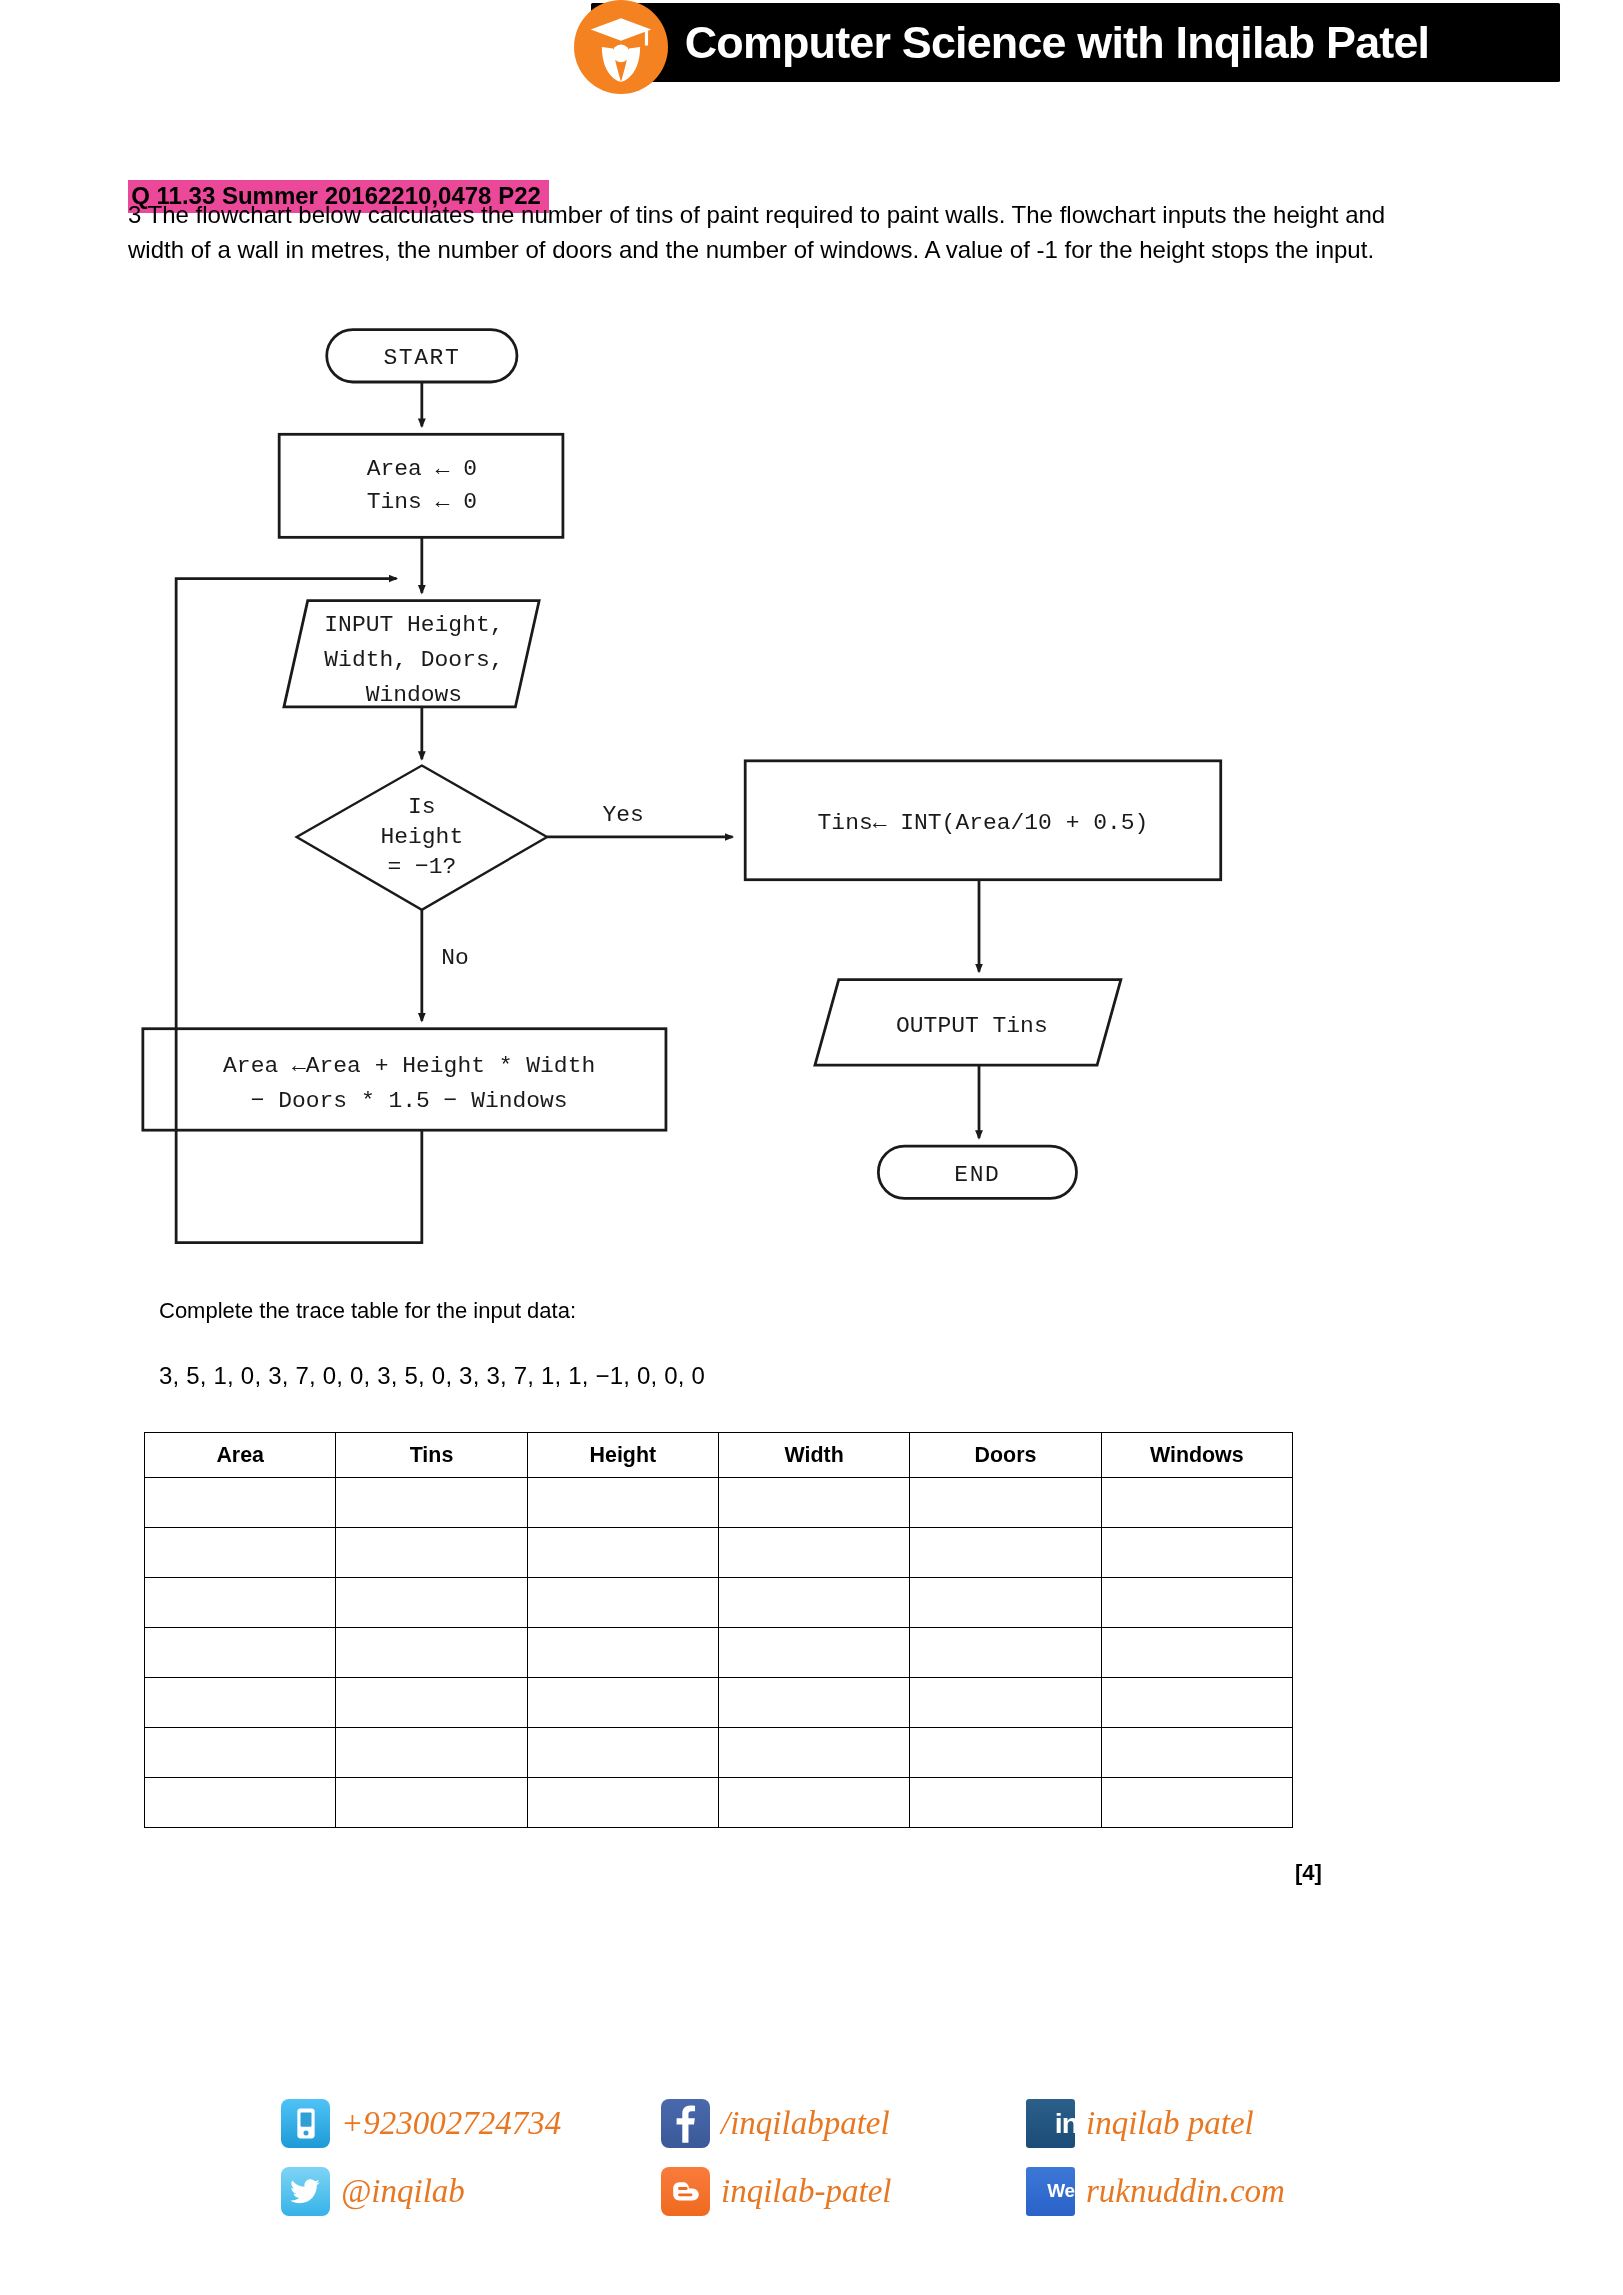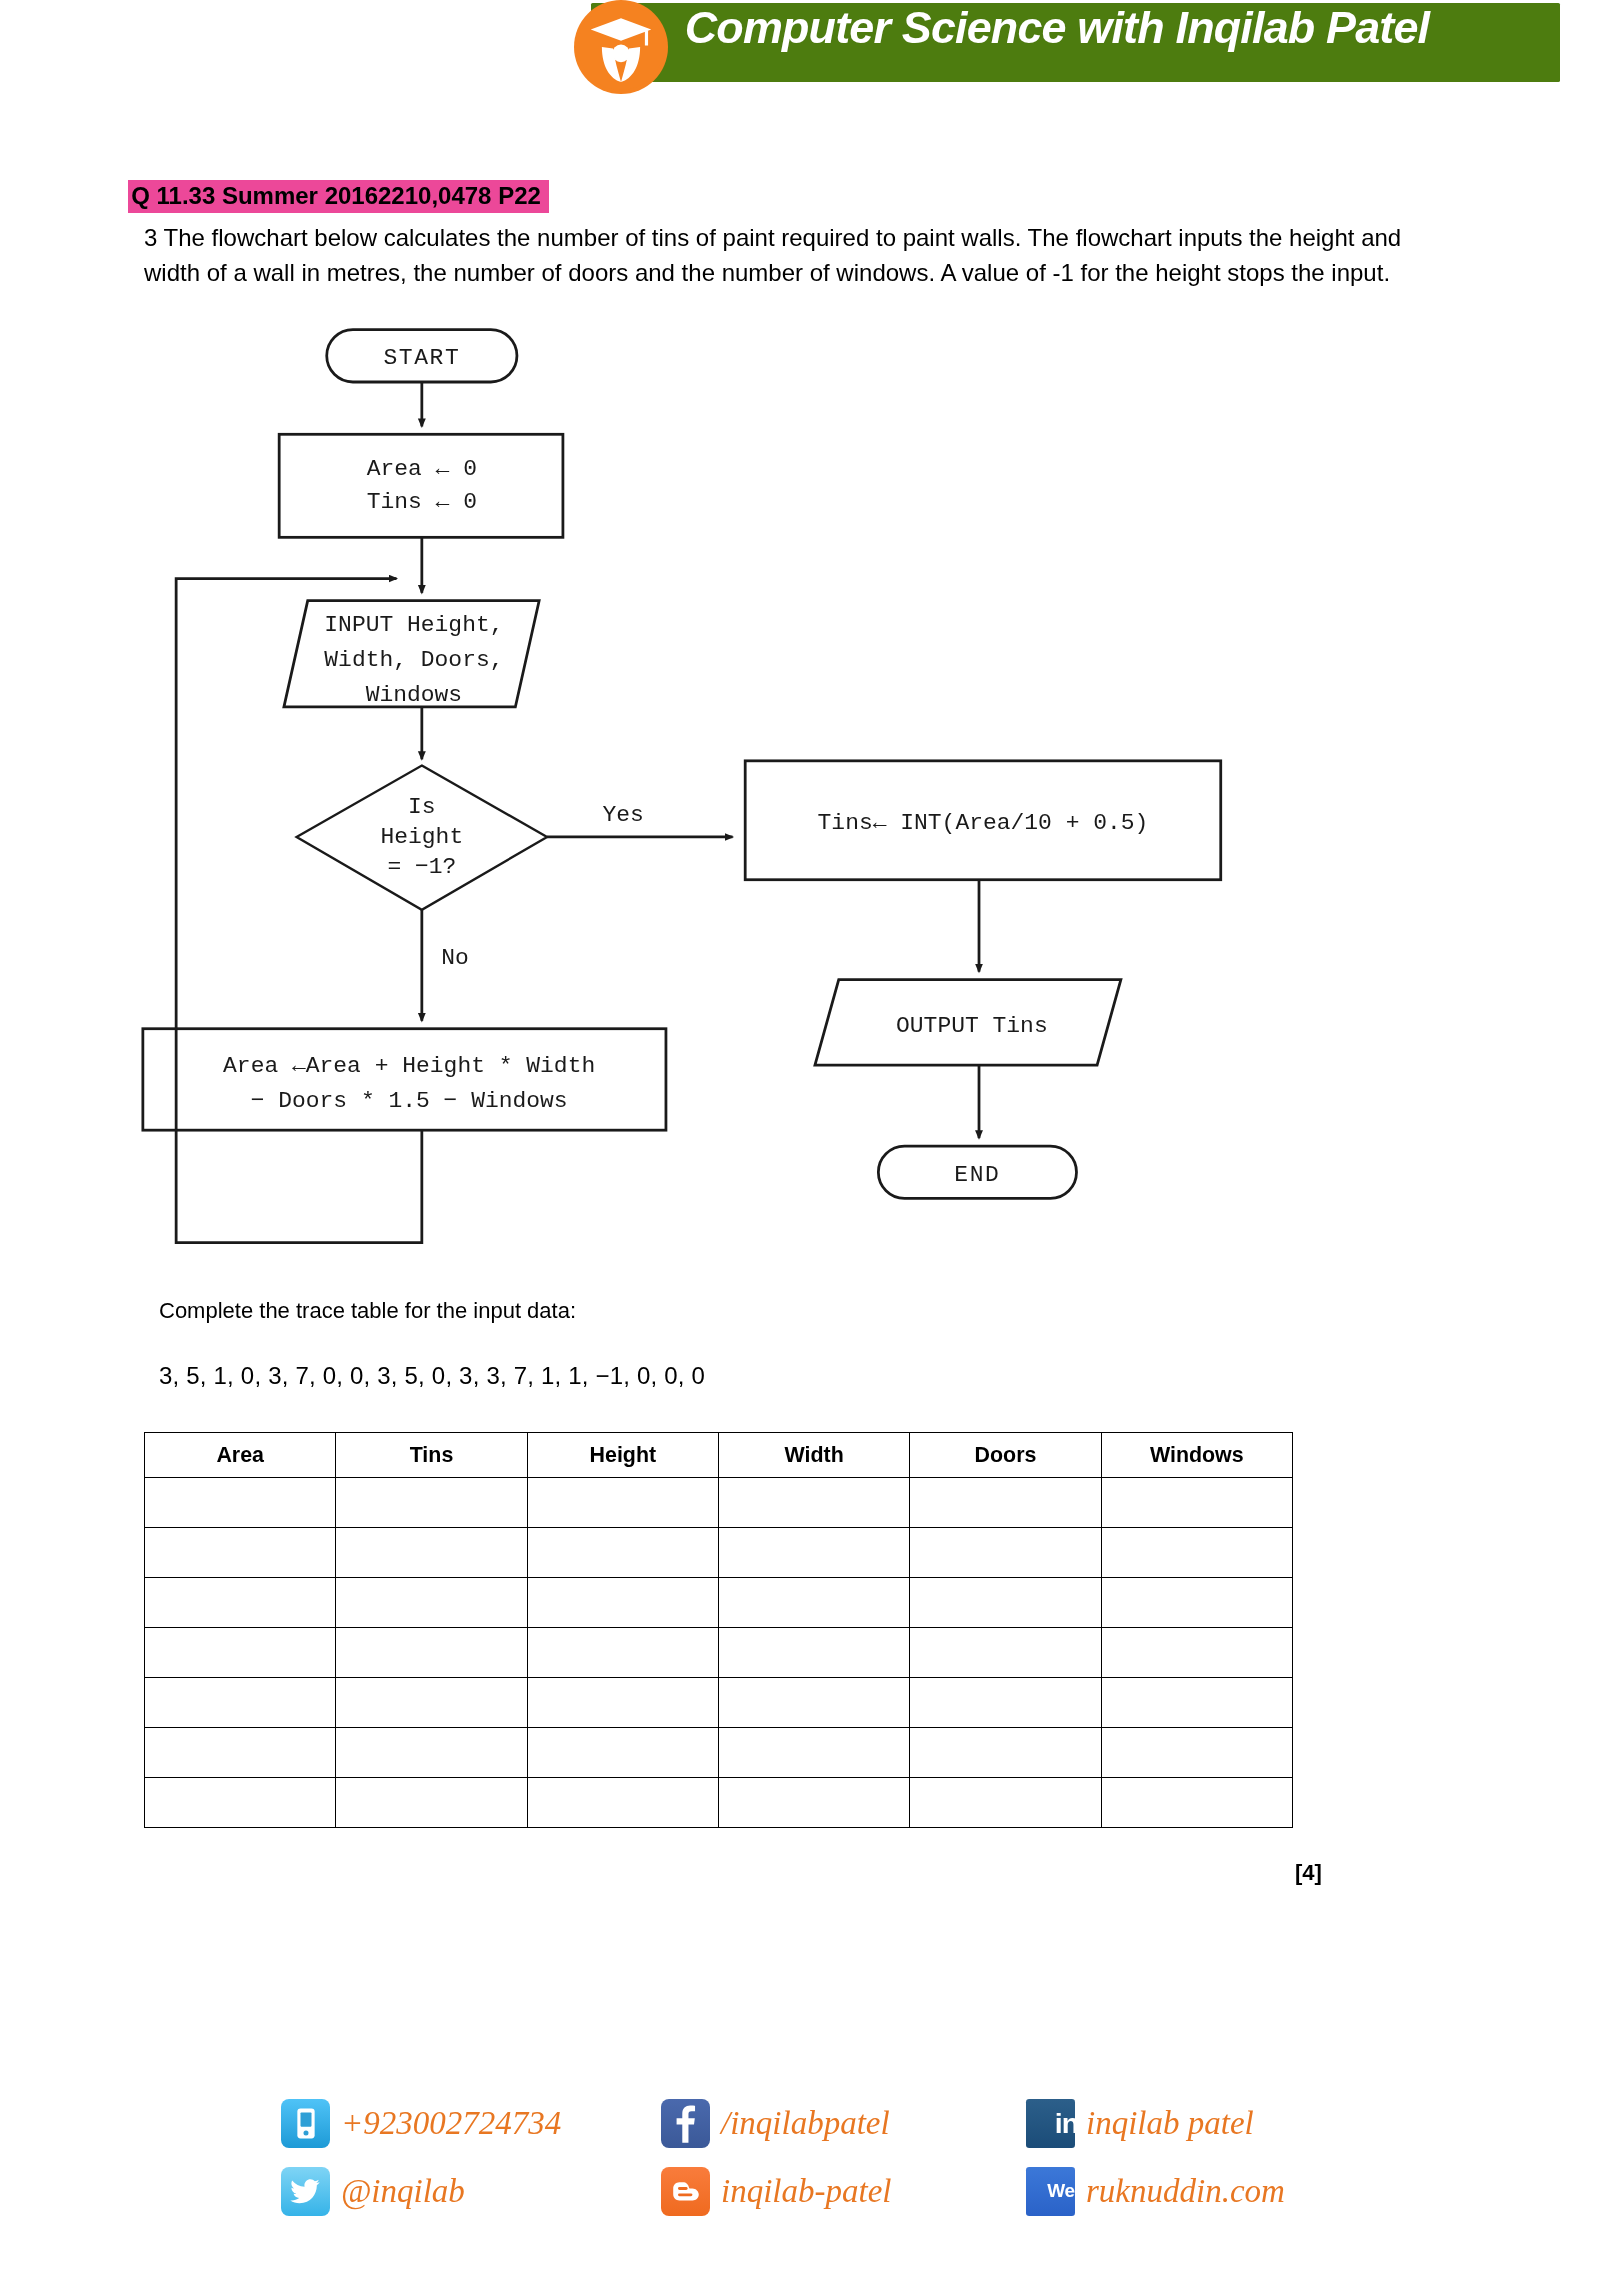--- a/index.html
+++ b/index.html
@@ -9,24 +9,23 @@
     background:#ffffff;
     font-family:"Liberation Sans", sans-serif;
     color:#000000;
     position:relative;
     overflow:hidden;
   }
 
   
   .banner {
     position:absolute; left:591px; top:3.2px; width:969px; height:79px;
-    background:#4d7c0f;
-    display:flex; align-items:flex-start;
+    background:#000000;
+    display:flex; align-items:center;
     border-radius:1.6px;
-    font-style:italic;
   }
   .banner-logo {
     position:absolute; left:-17.4px; top:-3.2px;
     width:94px; height:94px; border-radius:50%;
     background:#F58220;
     display:flex; align-items:center; justify-content:center;
   }
   .banner-logo svg { display:block; }
   .banner-title {
     margin-left:101px;
@@ -43,22 +42,22 @@
   
   .q-title {
     position:absolute; left:128px; top:180px;
     background:#ec4899;
     font-size:24px; font-weight:bold;
     padding:1.6px 8px 2.4px 3.2px;
     white-space:nowrap;
     line-height:1.2;
   }
   .q-body {
-    position:absolute; left:144px; top:198px; width:1316px;
-    font-size:24px; line-height:1.45;margin-top:23px;
+    position:absolute; left:128px; top:198px; width:1316px;
+    font-size:24px; line-height:1.45;
   }
 
   
   .flow {
     position:absolute; left:119px; top:317px;
     width:1189px; height:951px;
   }
   .flow svg { display:block; }
   .mono { font-family:"Liberation Mono", "DejaVu Sans Mono", monospace; }
 

